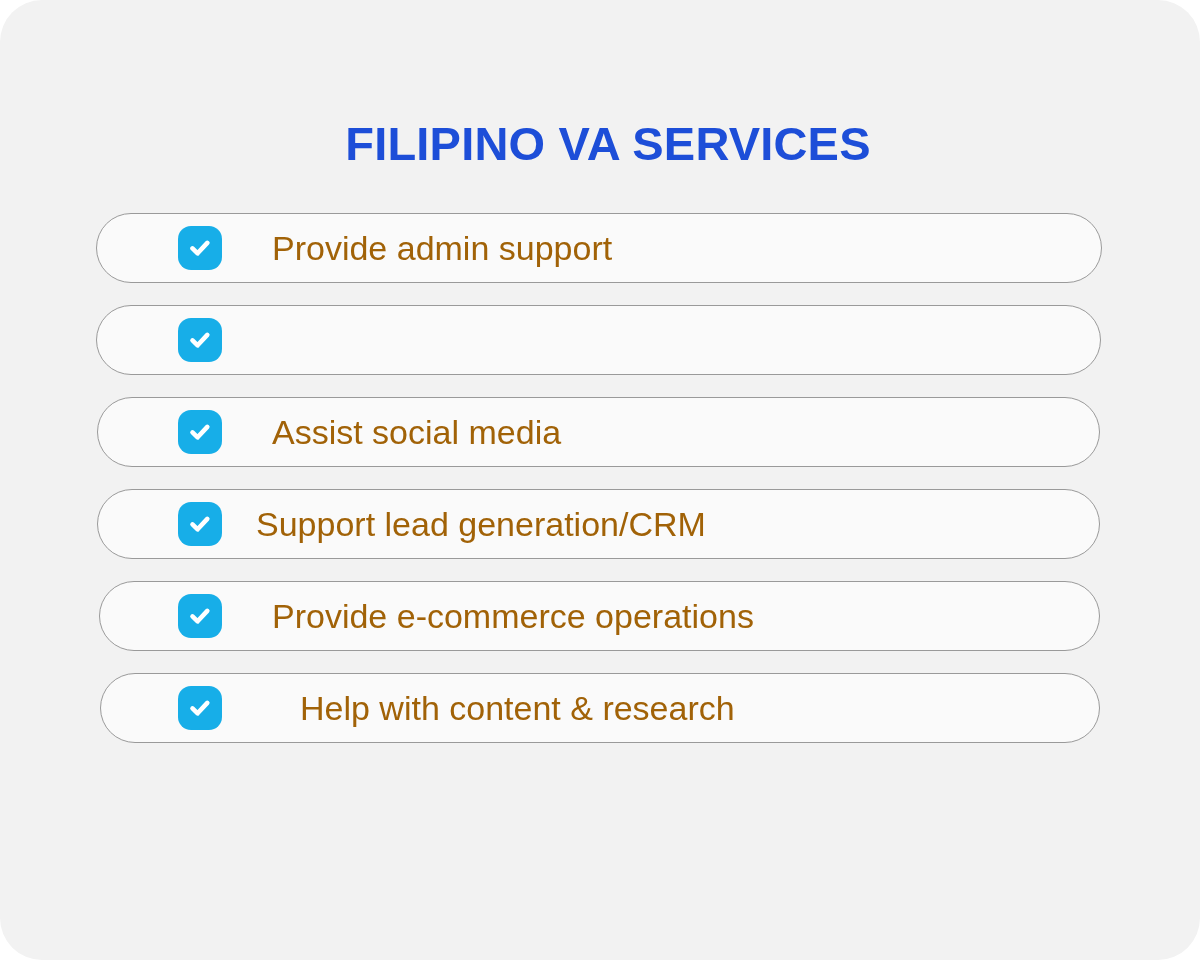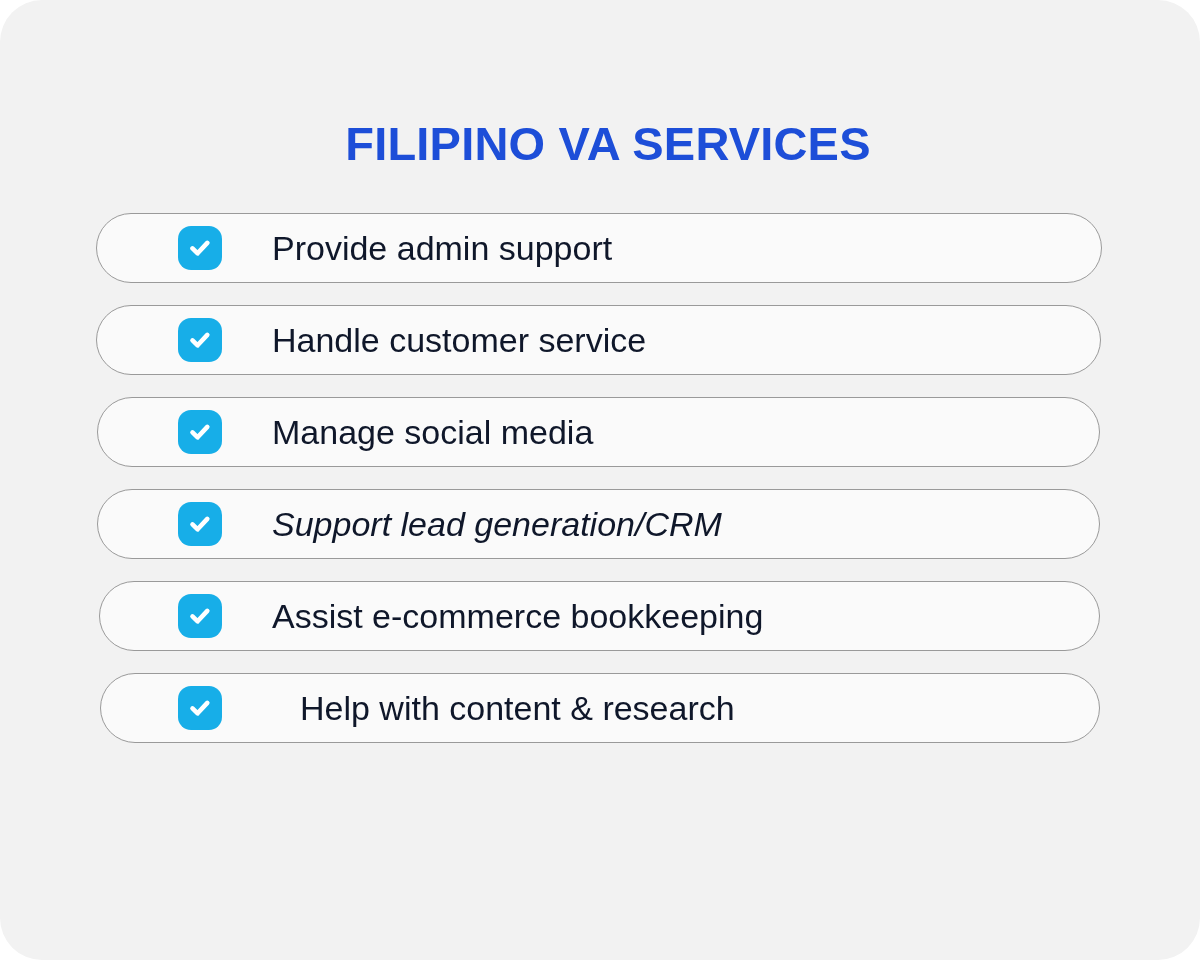--- a/index.html
+++ b/index.html
@@ -87,28 +87,28 @@
   .row-6 .checkbox { left: 77px; }
   .row-7 .checkbox { left: 76px; }
 
   .checkbox svg { display: block; }
 
   .row-label {
     position: absolute;
     font-family: "Liberation Sans", sans-serif;
     font-size: 34px;
     font-weight: 400;
-    color: #0f172a;
+    color: #a16207;
     line-height: 70px;
     white-space: nowrap;
   }
   .row-1 .row-label { left: 175px; }
   .row-2 .row-label { left: 175px; }
   .row-3 .row-label { left: 174px; }
-  .row-4 .row-label { left: 174px; font-style: italic; }
+  .row-4 .row-label { left: 158px; }
   .row-5 .row-label { left: 172px; }
   .row-6 .row-label { left: 171px; margin-left: 28px; }
   .row-7 .row-label { left: 170px; }
 </style>
 </head>
 <body>
 
 <div class="card">
 
   <div class="title">FILIPINO VA SERVICES</div>
@@ -123,48 +123,47 @@
       </span>
       <span class="row-label">Provide admin support</span>
     </div>
 
     <div class="row row-2">
       <span class="checkbox">
         <svg width="26" height="26" viewBox="0 0 26 26" aria-hidden="true">
           <path d="M5.5 13.4 L10.6 18.3 L20.3 7.9" fill="none" stroke="#ffffff" stroke-width="4.6" stroke-linecap="round" stroke-linejoin="round"></path>
         </svg>
       </span>
-      <span class="row-label">Handle customer service</span>
     </div>
 
     <div class="row row-3">
       <span class="checkbox">
         <svg width="26" height="26" viewBox="0 0 26 26" aria-hidden="true">
           <path d="M5.5 13.4 L10.6 18.3 L20.3 7.9" fill="none" stroke="#ffffff" stroke-width="4.6" stroke-linecap="round" stroke-linejoin="round"></path>
         </svg>
       </span>
-      <span class="row-label">Manage social media</span>
+      <span class="row-label">Assist social media</span>
     </div>
 
     <div class="row row-4">
       <span class="checkbox">
         <svg width="26" height="26" viewBox="0 0 26 26" aria-hidden="true">
           <path d="M5.5 13.4 L10.6 18.3 L20.3 7.9" fill="none" stroke="#ffffff" stroke-width="4.6" stroke-linecap="round" stroke-linejoin="round"></path>
         </svg>
       </span>
       <span class="row-label">Support lead generation/CRM</span>
     </div>
 
     <div class="row row-5">
       <span class="checkbox">
         <svg width="26" height="26" viewBox="0 0 26 26" aria-hidden="true">
           <path d="M5.5 13.4 L10.6 18.3 L20.3 7.9" fill="none" stroke="#ffffff" stroke-width="4.6" stroke-linecap="round" stroke-linejoin="round"></path>
         </svg>
       </span>
-      <span class="row-label">Assist e-commerce bookkeeping</span>
+      <span class="row-label">Provide e-commerce operations</span>
     </div>
 
     <div class="row row-6">
       <span class="checkbox">
         <svg width="26" height="26" viewBox="0 0 26 26" aria-hidden="true">
           <path d="M5.5 13.4 L10.6 18.3 L20.3 7.9" fill="none" stroke="#ffffff" stroke-width="4.6" stroke-linecap="round" stroke-linejoin="round"></path>
         </svg>
       </span>
       <span class="row-label">Help with content &amp; research</span>
     </div>

